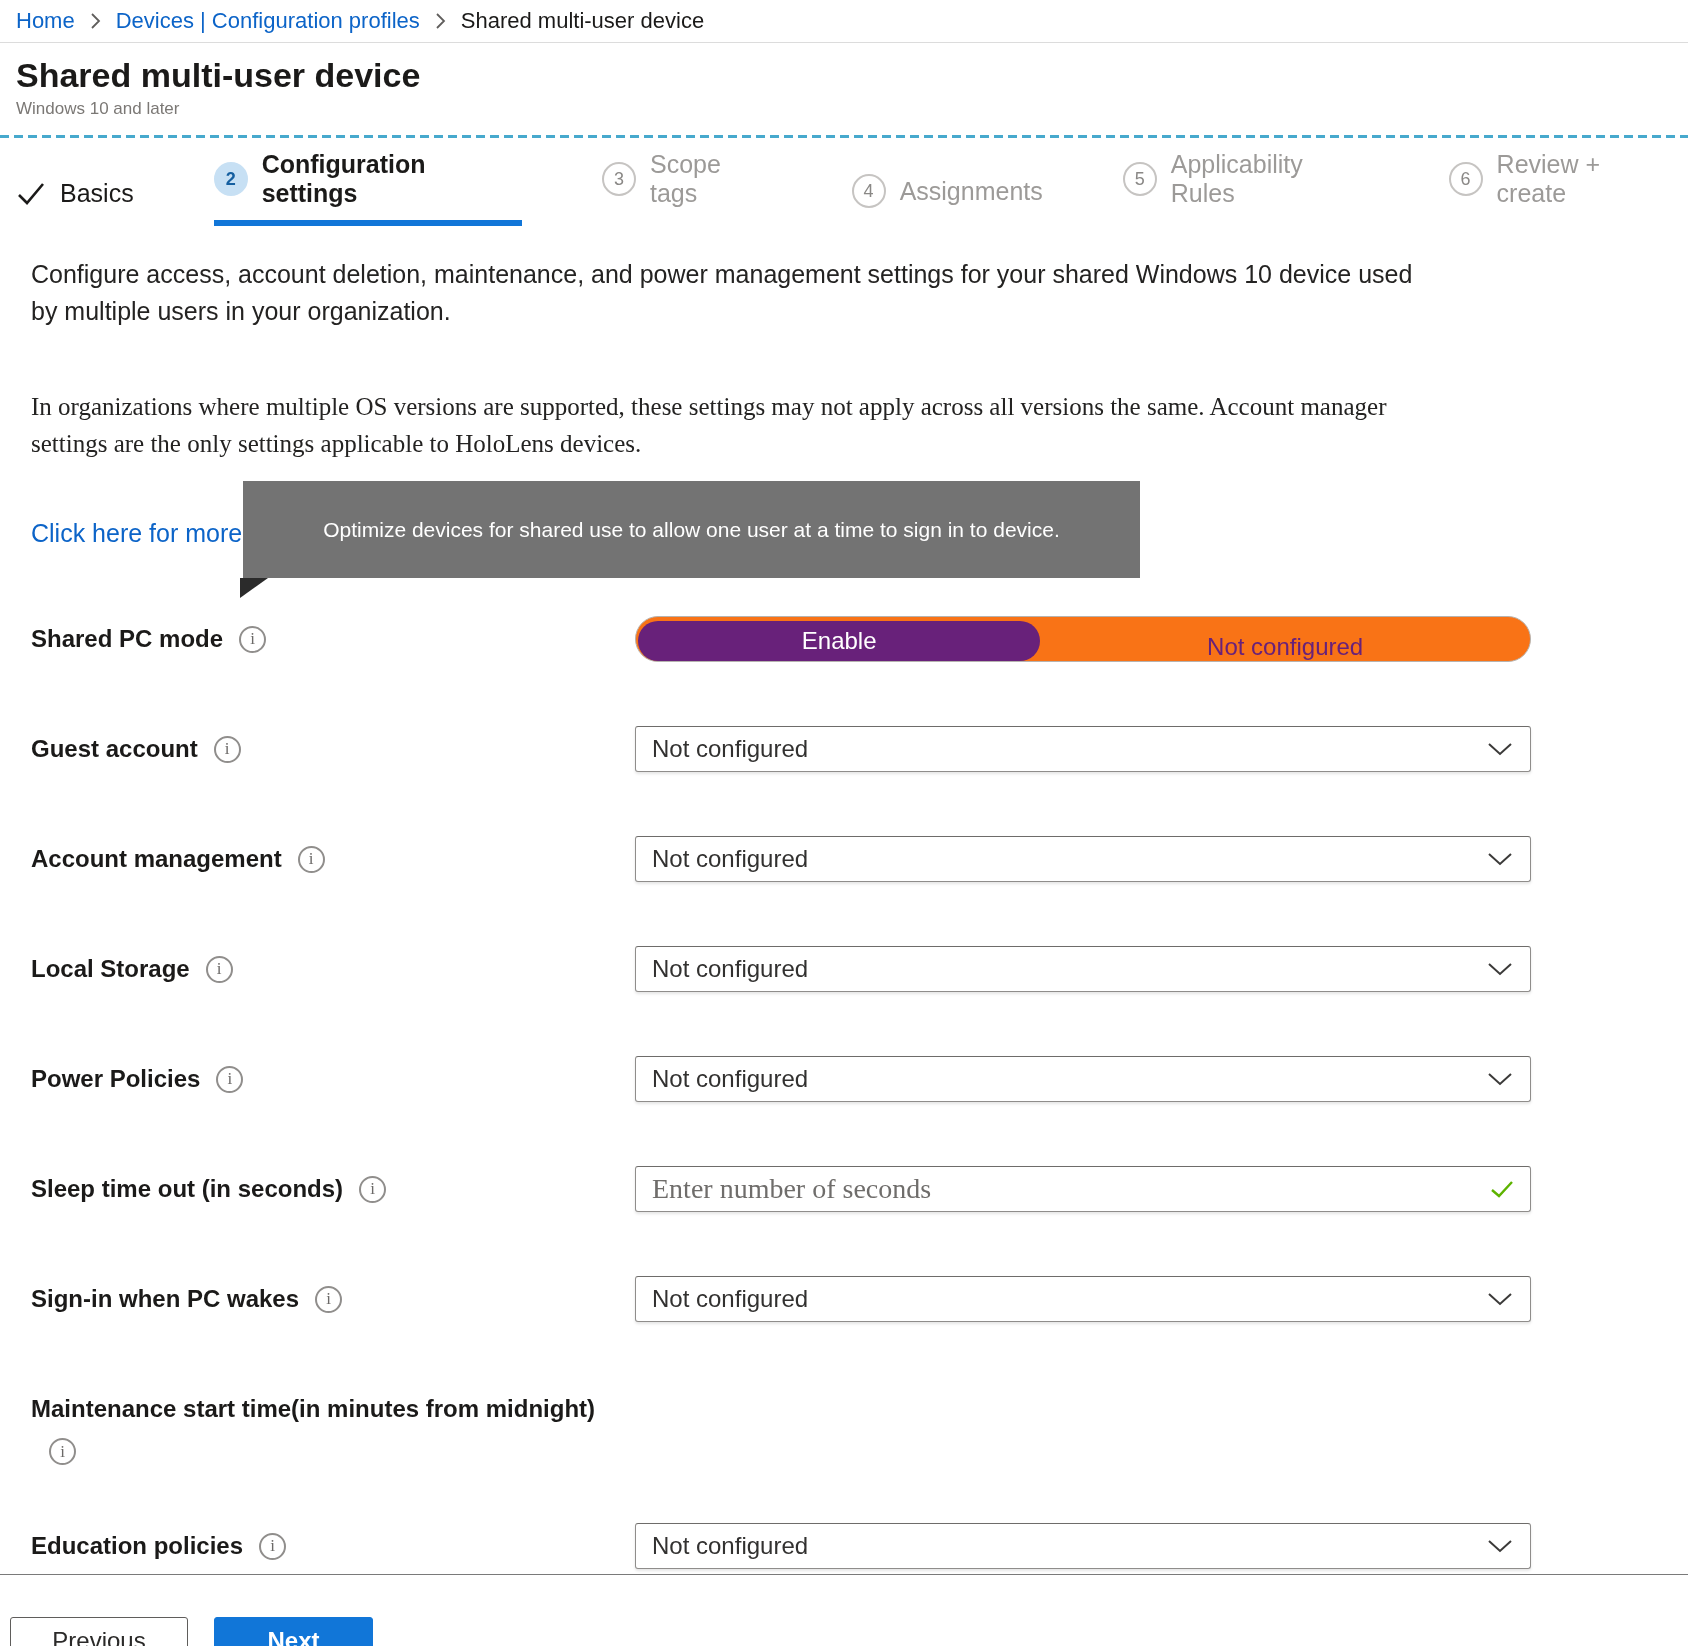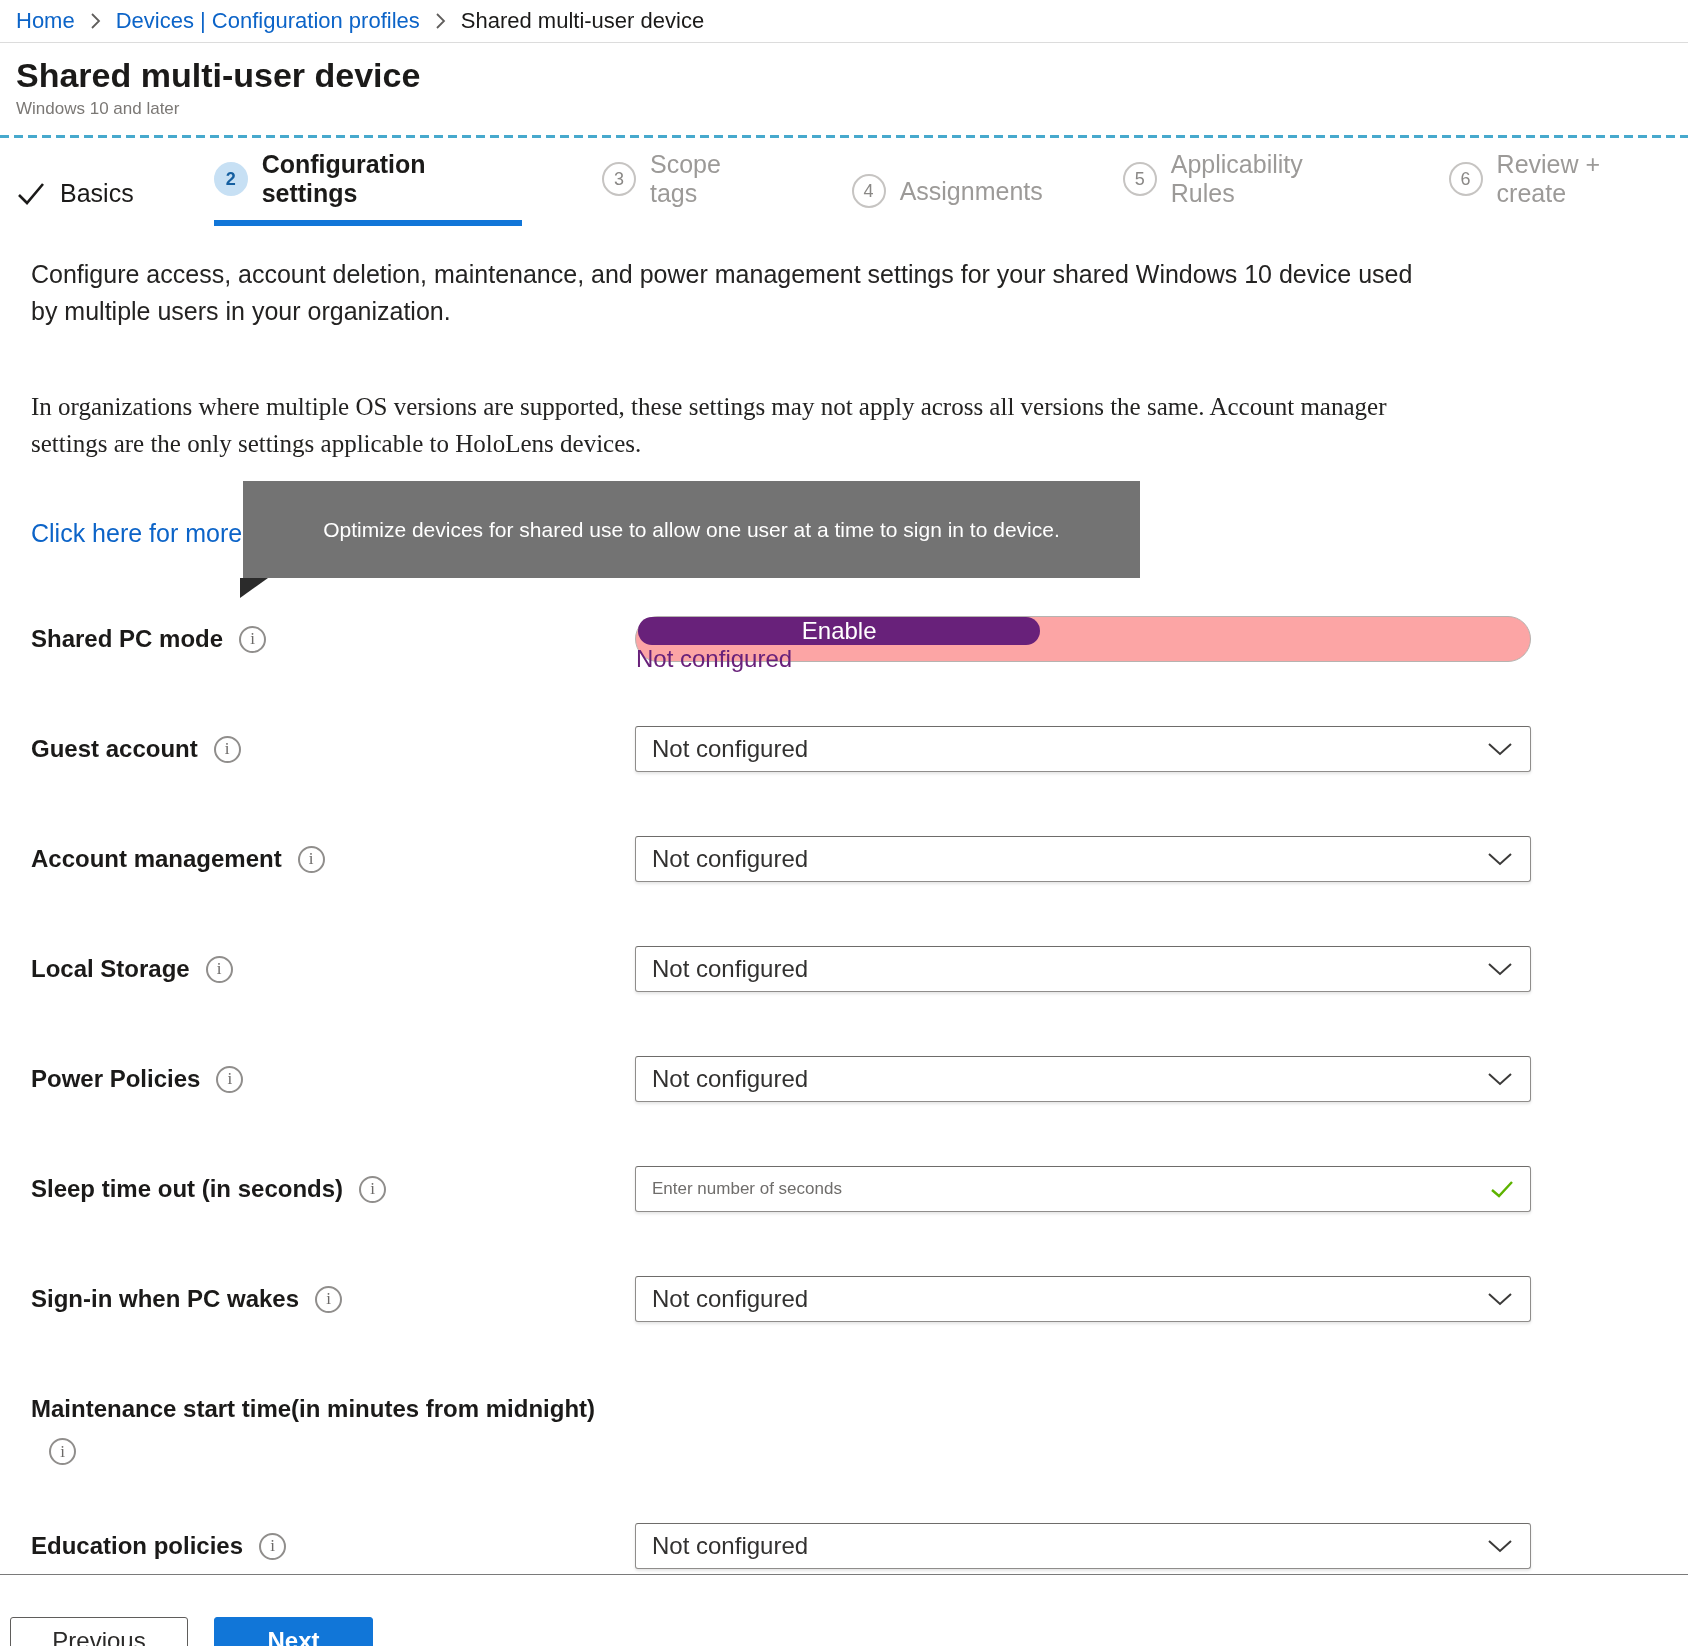--- a/index.html
+++ b/index.html
@@ -57,27 +57,27 @@
   .info-icon { width:27px; height:27px; border-radius:50%; border:2px solid #908e8c;
     color:#6b6967; display:inline-flex; align-items:center; justify-content:center;
     font-size:17px; font-family:"Liberation Serif", serif; flex:0 0 auto; cursor:pointer; }
   .info-icon.wrapped { margin:6px 0 0 18px; display:flex; }
 
   .select, .text-field { width:896px; height:46px; background:#fff;
     border:1px solid #8f8d8b; border-top-color:#6e6c6a; border-radius:3px;
     box-shadow:0 2px 3px rgba(0,0,0,.10); display:flex; align-items:center;
     padding:0 16px; font-size:24px; cursor:pointer; }
   .select-value { color:#323130; flex:1; }
-  .text-field input { flex:1; border:none; outline:none; font-size:17px;
-    font-family:Liberation Sans, sans-serif; color:#b91c1c; background:transparent; }
+  .text-field input { flex:1; border:none; outline:none; font-size:28px;
+    font-family:Liberation Serif, serif; color:#b91c1c; background:transparent; }
   .text-field input::placeholder { color:#6f6d6b; opacity:1; }
 
   
   .toggle { width:896px; height:46px; border:1px solid #b6b3b0; border-radius:23px;
-    display:flex; align-items:flex-start; background:#fca5a5;flex-direction:column; }
+    display:flex; align-items:flex-end; background:#f97316; }
   .toggle-on { width:45%; height:40px; margin-left:2px; border-radius:20px;
     background:#68217a; color:#fff; display:flex; align-items:center;
     justify-content:center; font-size:24px; cursor:pointer; }
   .toggle-off { flex:1; text-align:center; color:#68217a; font-size:24px; cursor:pointer; }
 
   
   .footer-sep { margin-top:5px; height:1px; background:#7a7a7a; width:100%; }
   .footer { display:flex; gap:26px; padding:0 10px; margin-top:42px; }
   .btn { height:47px; border-radius:3px; font-size:24px; display:flex;
     align-items:center; justify-content:center; cursor:pointer;

